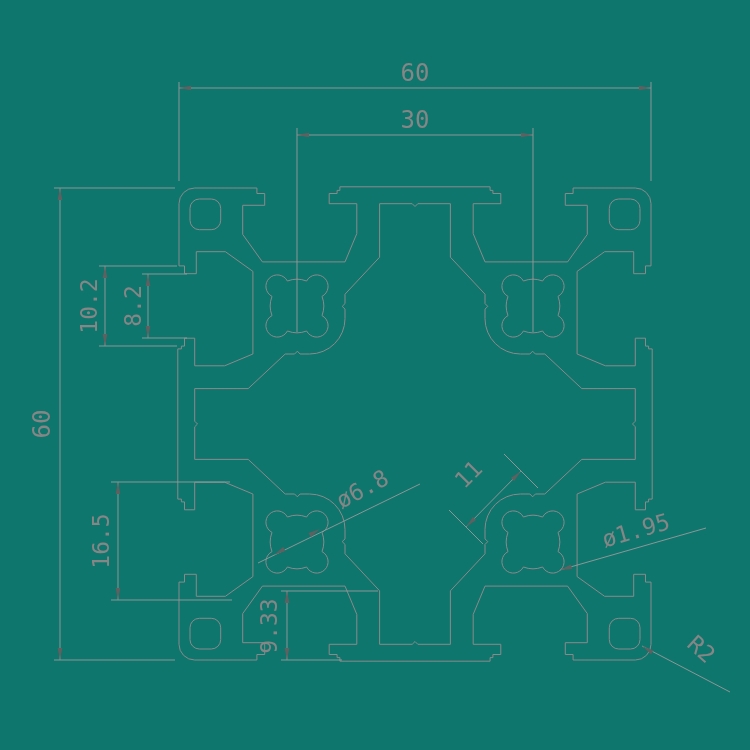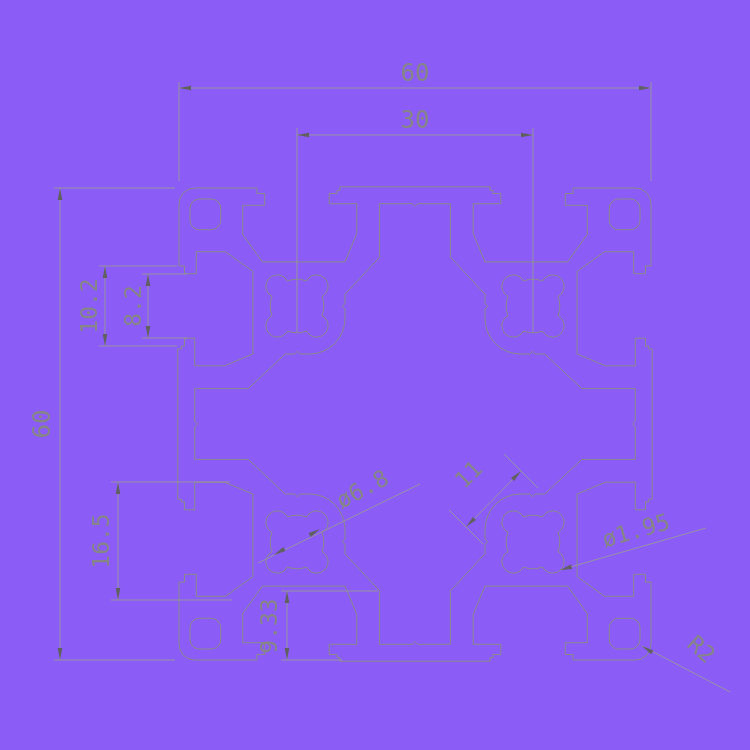--- a/index.html
+++ b/index.html
@@ -1,16 +1,16 @@
 <!DOCTYPE html>
 <html><head>
 <meta charset="utf-8">
 <style>
   html,body{margin:0;padding:0;background:#ffffff;}
-  #stage{position:relative;width:750px;height:750px;background:#8b5cf6;overflow:hidden;}
+  #stage{position:relative;width:750px;height:750px;background:#0f766e;overflow:hidden;}
   svg{display:block;}
   text{font-family:"DejaVu Sans Mono","Liberation Mono",monospace;font-size:24px;fill:#868686;}
   .small{font-size:23px;}
 </style>
 </head>
 <body>
 
 <div id="stage">
   <svg id="drawing" width="750" height="750" viewBox="0 0 750 750">
     <g id="profile-group">

